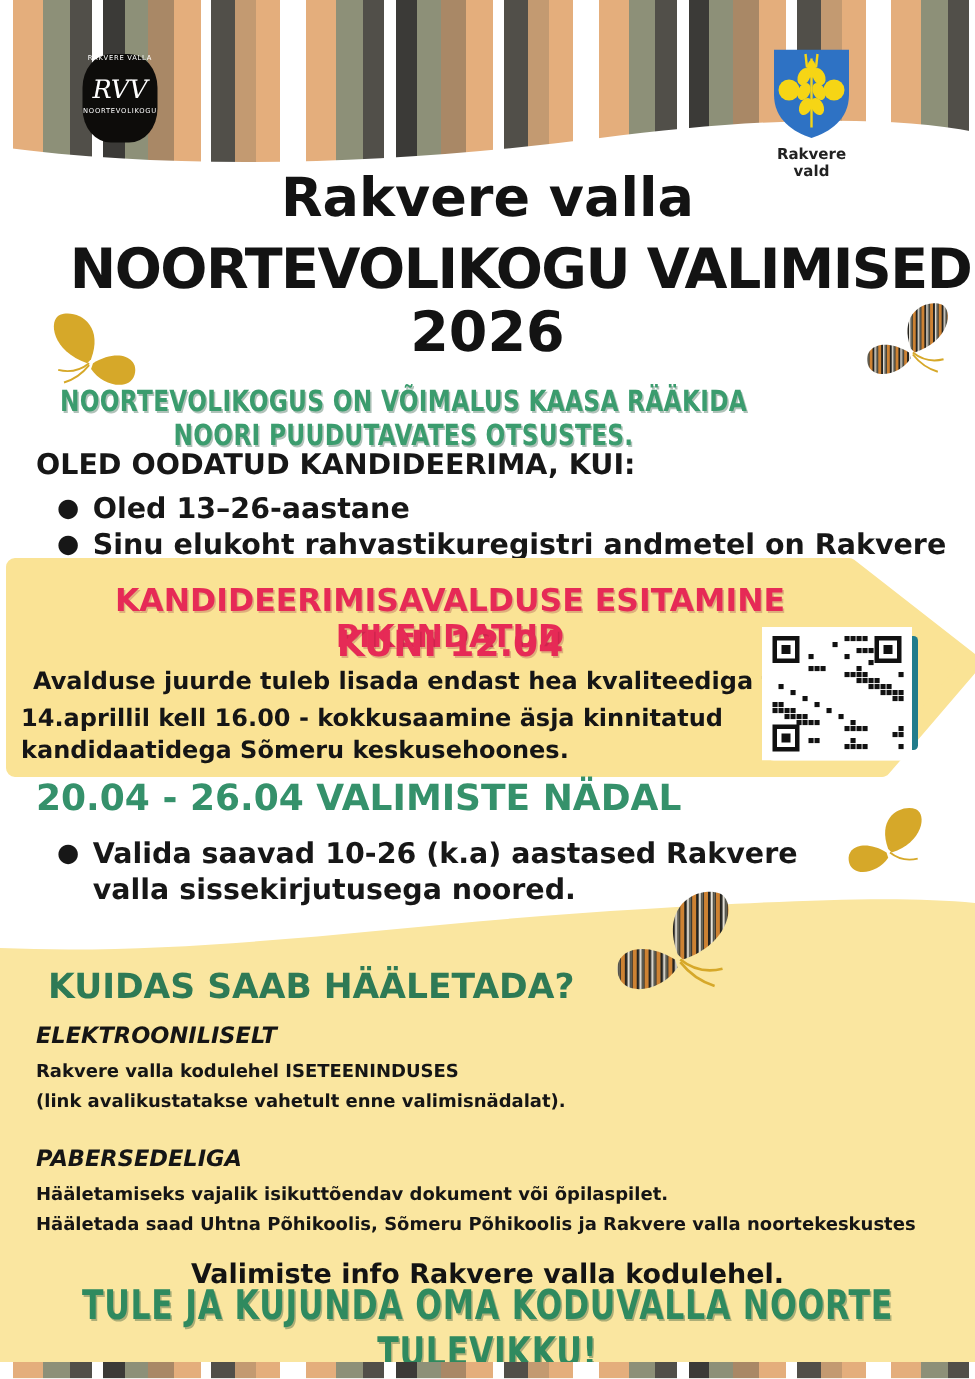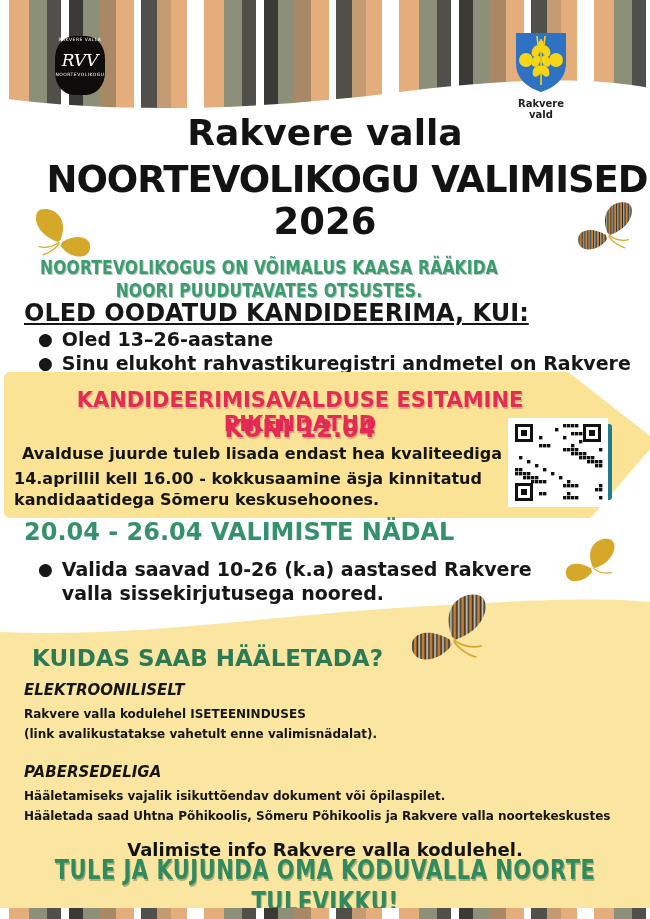--- a/index.html
+++ b/index.html
@@ -29,21 +29,21 @@
   
   .title{left:0;width:650px;text-align:center;color:#131313;font-weight:800;}
   #title1{top:112px;font-size:36px;}
   #title2{top:158px;font-size:37px;letter-spacing:-1px;padding-left:22px;}
   #title3{top:200px;font-size:37px;}
   #subtitle{left:0;top:261px;width:514px;text-align:center;font-size:15.5px;font-weight:800;
       color:#3b9c6e;letter-spacing:.2px;text-shadow:1px 1px 0 rgba(30,80,55,.35);margin-left:12px;}
   #subtitle span{display:inline-block;transform:scaleY(1.25);}
 
   
-  #cand-heading{left:24px;top:299px;font-size:24px;font-weight:800;color:#171717;text-decoration:underline;}
+  #cand-heading{left:24px;top:299px;font-size:19px;font-weight:800;color:#171717;}
   .bullet-row{display:flex;gap:9px;font-size:19px;font-weight:800;color:#171717;line-height:24px;}
   .dot{font-size:17px;}
   #cand-b1{left:38px;top:327px;}
   #cand-b2{left:38px;top:351px;}
 
   
   #banner-shape{left:0;top:372px;width:650px;height:146px;}
   #banner-h1{left:0;top:388px;width:600px;text-align:center;font-size:21px;font-weight:800;
       color:#e62a56;text-shadow:1px 1.5px 0 rgba(140,20,50,.25);}
   #banner-h2{left:0;top:415px;width:600px;text-align:center;font-size:24px;font-weight:800;

